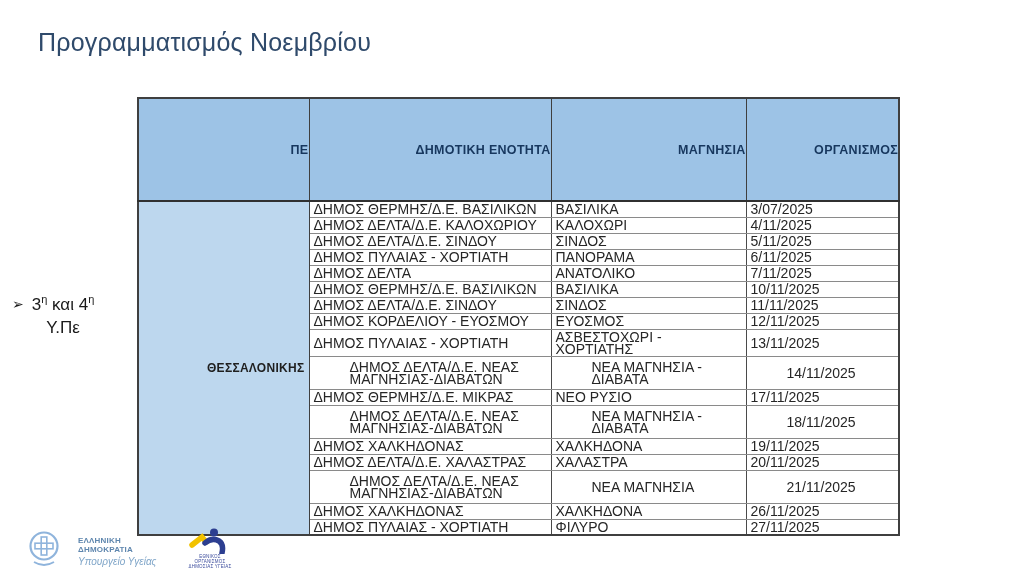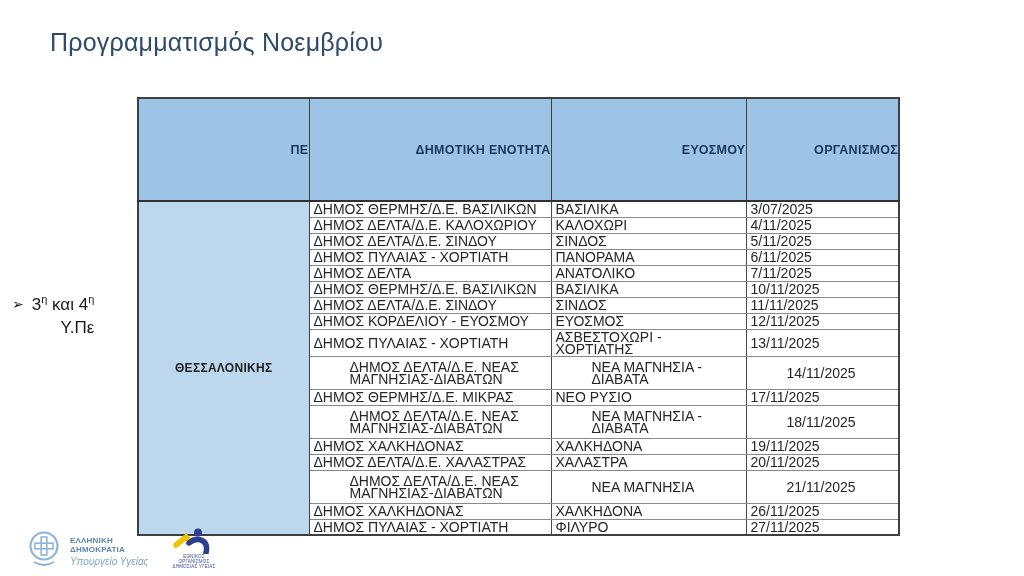--- a/index.html
+++ b/index.html
@@ -4,30 +4,30 @@
 <style>
   * { margin:0; padding:0; box-sizing:border-box; }
   html,body { background:#888; }
   .slide {
     position:relative; width:1024px; height:576px; background:#ffffff;
     font-family:"Liberation Sans", sans-serif; overflow:hidden;
     margin:0 auto;
   }
   
   .title {
-    position:absolute; left:50px; top:28px;
+    position:absolute; left:38px; top:28px;
     font-size:25px; font-weight:400; color:#2F4A6B; letter-spacing:0.2px;
   }
   
   .bullet {
     position:absolute; left:12px; top:293px; display:flex; gap:8px;
     color:#1a1a1a; font-size:17px;
   }
   .bullet .marker { font-size:14px; padding-top:3px; color:#1a1a1a; }
-  .bullet .lines { text-align:right; line-height:23px; }
+  .bullet .lines { text-align:center; line-height:23px; }
   .bullet sup { font-size:11px; vertical-align:super; line-height:0; }
   
   table.sched {
     position:absolute; left:137px; top:97px; width:761px;
     border-collapse:collapse; table-layout:fixed;
     border:2px solid #3f3f3f;
   }
   table.sched col.c0 { width:171px; }
   table.sched col.c1 { width:242px; }
   table.sched col.c2 { width:195px; }
@@ -38,27 +38,27 @@
     border:1px solid #3f3f3f; border-bottom:2px solid #303030; letter-spacing:0.3px;
   }
   table.sched td {
     font-size:14px; color:#262626; vertical-align:middle;
     padding:1px 4px; line-height:12px;
     border-left:1px solid #4a4a4a; border-right:1px solid #4a4a4a;
     border-top:1px solid #8a8a8a; border-bottom:1px solid #8a8a8a;
     background:#ffffff; overflow:hidden; white-space:normal;
   }
   table.sched td.pe {
-    background:#BDD7EE; text-align:center; font-weight:bold; font-size:12px;
+    background:#BDD7EE; text-align:right; font-weight:bold; font-size:12px;
     color:#1f1f1f; border:1px solid #3f3f3f; letter-spacing:0.3px;
   }
   table.sched tr.r  td { height:16px; }
   table.sched tr.tall td { height:33px;padding-left:40px; }
   
-  .footer { position:absolute; left:26px; top:528px; display:flex; align-items:flex-start; gap:8px; }
+  .footer { position:absolute; left:26px; top:528px; display:flex; align-items:flex-start; gap:16px; }
   .emblem { width:36px; height:42px; }
   .ministry { padding-top:8px; width:90px; }
   .ministry .l1 { font-size:8px; font-weight:bold; color:#5E86AE; letter-spacing:0.2px; }
   .ministry .l2 { font-size:10px; color:#7FA5C8; margin-top:2px;font-style:italic; }
   .eody { width:52px; text-align:center; }
   .eody svg { width:44px; height:26px; display:block; margin:0 auto; }
   .eody .cap { font-size:4.5px; line-height:5px; color:#3A4A9C; letter-spacing:0.2px; }
 </style>
 </head>
 <body>
@@ -79,21 +79,21 @@
     <colgroup>
         <col class="c0">
         <col class="c1">
         <col class="c2">
         <col class="c3">
       </colgroup>
     <tbody>
         <tr>
       <th>ΠΕ</th>
       <th>ΔΗΜΟΤΙΚΗ ΕΝΟΤΗΤΑ</th>
-      <th>ΕΥΟΣΜΟΥ</th>
+      <th>ΜΑΓΝΗΣΙΑ</th>
       <th>ΟΡΓΑΝΙΣΜΟΣ</th>
     </tr>
     <tr class="r">
       <td class="pe" rowspan="17">ΘΕΣΣΑΛΟΝΙΚΗΣ</td>
       <td>ΔΗΜΟΣ ΘΕΡΜΗΣ/Δ.Ε. ΒΑΣΙΛΙΚΩΝ</td>
       <td>ΒΑΣΙΛΙΚΑ</td>
       <td>3/07/2025</td>
     </tr>
     <tr class="r">
       <td>ΔΗΜΟΣ ΔΕΛΤΑ/Δ.Ε. ΚΑΛΟΧΩΡΙΟΥ</td>

